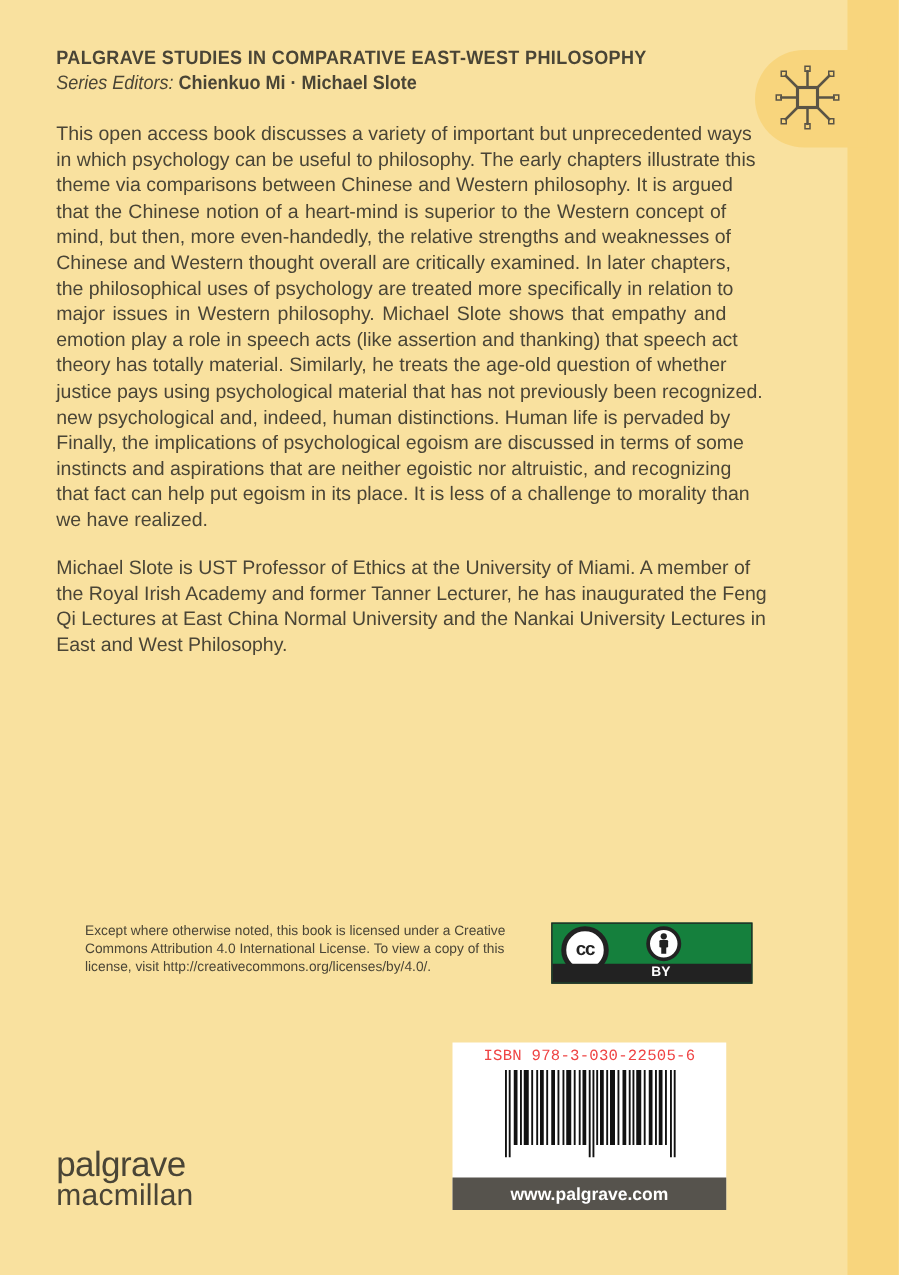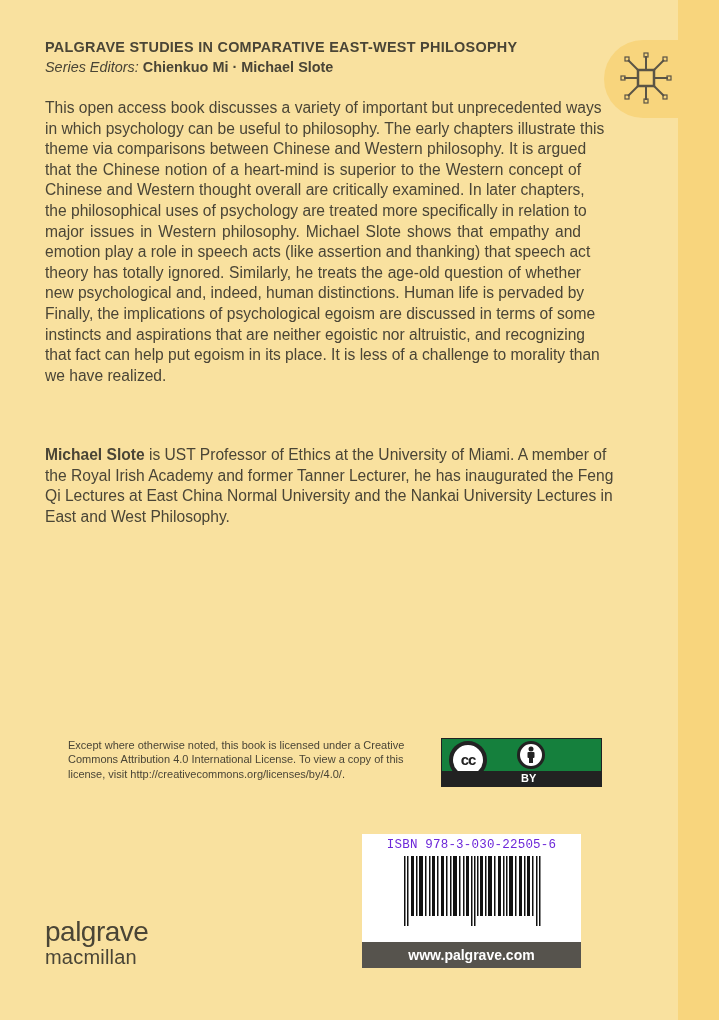--- a/index.html
+++ b/index.html
@@ -37,21 +37,21 @@
     color: #4a4536;
   }
   .abstract .ln { display: block; text-align: justify; text-align-last: justify; white-space: nowrap; overflow: visible; }
   .abstract .ln.last { text-align-last: left; }
   .bio {
     position: absolute; left: 45px; top: 445px; width: 536px;
     font-size: 15.6px; line-height: 20.6px; color: #4a4536;
   }
   .bio .ln { display: block; text-align: justify; text-align-last: justify; white-space: nowrap; }
   .bio .ln.last { text-align-last: left; }
-  .bio .author { font-weight: bold; margin-top: 40px; }
+  .bio .author { font-weight: normal; margin-top: 40px; }
   .license {
     position: absolute; left: 46px; top: 738px; width: 350px;
     font-size: 11px; line-height: 14.3px; color: #4a4536;
   }
   .license .ln { display: block; white-space: nowrap; padding-left: 22px; }
   .cc-badge {
     position: absolute; left: 441px; top: 738px; width: 161px; height: 49px;
     background: #15803d; border: 1.5px solid #222; box-sizing: border-box; text-decoration: underline;
   }
   .cc-badge .by-bar {
@@ -68,39 +68,39 @@
   .by-circle {
     position: absolute; left: 75px; top: 2px; width: 28px; height: 28px; border-radius: 50%;
     background: #fff; border: 3px solid #222; box-sizing: border-box;
   }
   .isbn-box {
     position: absolute; left: 362px; top: 834px; width: 219px; height: 134px;
     background: #fff; box-sizing: border-box;
   }
   .isbn-text {
     position: absolute; left: 0; right: 0; top: 4px; text-align: center;
-    font-family: "Liberation Mono", "DejaVu Sans Mono", monospace; font-size: 12.5px; color: #6d28d9;
+    font-family: "Liberation Mono", "DejaVu Sans Mono", monospace; font-size: 12.5px; color: #ef4444;
     letter-spacing: 0.2px;
   }
   .barcode { position: absolute; left: 42px; top: 22px; }
   .barcode-digits {
     position: absolute; left: 30px; top: 82px; font-size: 21px; color: #111;
     font-family: "Liberation Sans", sans-serif; letter-spacing: 0.5px;
   }
   .barcode-digits .first { margin-right: 6px; }
   .barcode-digits .mid { margin-right: 6px; }
   .url-bar {
     position: absolute; left: 0; right: 0; bottom: 0; height: 26px; background: #56534d;
     color: #fff; font-size: 14px; font-weight: bold; text-align: center; line-height: 26px;
   }
   .logo {
     position: absolute; left: 45px; top: 918px; color: #4a4536;
   }
   .logo .l1 { font-size: 28px; line-height: 28px; letter-spacing: -0.5px; }
-  .logo .l2 { font-size: 20px; line-height: 22px; letter-spacing: 0.2px; }
+  .logo .l2 { font-size: 24px; line-height: 22px; letter-spacing: 0.2px; }
 </style>
 </head>
 <body>
 
 <div class="strip"></div>
 <div class="tab">
   <svg width="56" height="56" viewBox="0 0 56 56">
     <g stroke="#5a5446" stroke-width="2" fill="none">
       <rect x="20" y="20" width="16" height="16" stroke-width="2.5"></rect>
       <line x1="28" y1="20" x2="28" y2="6"></line>
@@ -129,25 +129,27 @@
     <span class="lbl">Series Editors:</span>
     <span class="names">Chienkuo Mi · Michael Slote</span>
   </div>
 </div>
 
 <div class="abstract">
   <span class="ln">This open access book discusses a variety of important but unprecedented ways</span>
   <span class="ln">in which psychology can be useful to philosophy. The early chapters illustrate this</span>
   <span class="ln">theme via comparisons between Chinese and Western philosophy. It is argued</span>
   <span class="ln">that the Chinese notion of a heart-mind is superior to the Western concept of</span>
+  <span class="ln">mind, but then, more even-handedly, the relative strengths and weaknesses of</span>
   <span class="ln">Chinese and Western thought overall are critically examined. In later chapters,</span>
   <span class="ln">the philosophical uses of psychology are treated more specifically in relation to</span>
   <span class="ln">major issues in Western philosophy. Michael Slote shows that empathy and</span>
   <span class="ln">emotion play a role in speech acts (like assertion and thanking) that speech act</span>
-  <span class="ln">theory has totally ignored. Similarly, he treats the age-old question of whether</span>
+  <span class="ln">theory has totally material. Similarly, he treats the age-old question of whether</span>
+  <span class="ln">justice pays using psychological material that has not previously been recognized.</span>
   <span class="ln">new psychological and, indeed, human distinctions. Human life is pervaded by</span>
   <span class="ln">Finally, the implications of psychological egoism are discussed in terms of some</span>
   <span class="ln">instincts and aspirations that are neither egoistic nor altruistic, and recognizing</span>
   <span class="ln">that fact can help put egoism in its place. It is less of a challenge to morality than</span>
   <span class="ln last">we have realized.</span>
 </div>
 
 <div class="bio">
   <span class="ln"><span class="author">Michael Slote</span><span> is UST Professor of Ethics at the University of Miami. A member of</span></span>
   <span class="ln">the Royal Irish Academy and former Tanner Lecturer, he has inaugurated the Feng</span>

